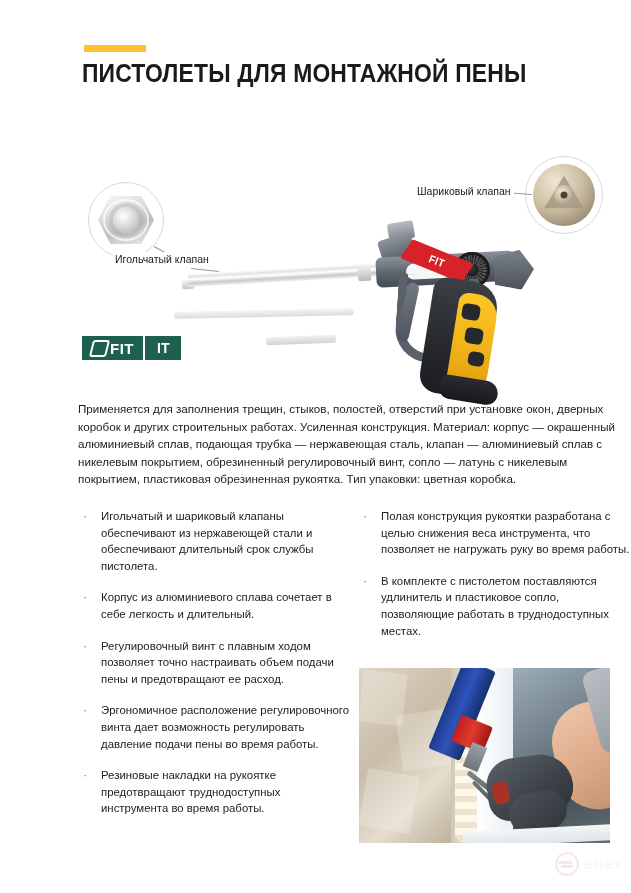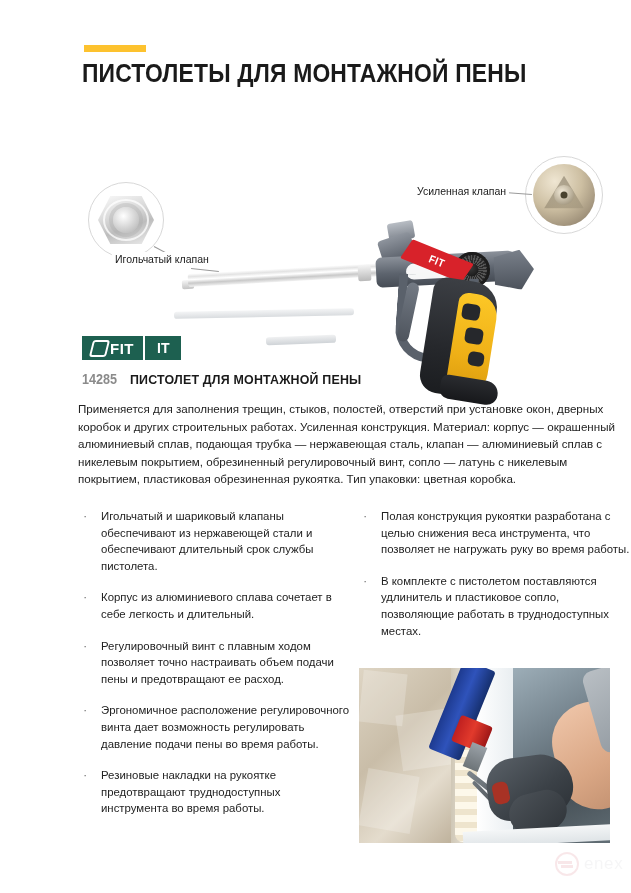--- a/index.html
+++ b/index.html
@@ -204,21 +204,21 @@
         <div class="bv-tri"></div>
         <div class="bv-hub"></div>
       </div>
     </div>
 
     <div class="leader" style="left:118px;top:168px;width:36px;transform:rotate(28deg);"></div>
     <div class="leader" style="left:155px;top:190px;width:28px;transform:rotate(6deg);"></div>
     <div class="leader" style="left:468px;top:114px;width:28px;transform:rotate(4deg);"></div>
 
     <div class="callout callout-left">Игольчатый клапан</div>
-    <div class="callout callout-right">Усиленная клапан</div>
+    <div class="callout callout-right">Шариковый клапан</div>
 
     <div class="barrel-tip"></div>
     <div class="barrel"></div>
     <div class="barrel-collar"></div>
 
     <div class="accessory acc-1"></div>
     <div class="accessory acc-2"></div>
 
     <div class="gun">
       <div class="gun-neck2"></div>
@@ -244,24 +244,20 @@
 
   <div class="badge">
     <div class="badge-a">
       <span class="mark"></span>
       <span>FIT</span>
     </div>
     <div class="badge-div"></div>
     <div class="badge-b">IT</div>
   </div>
 
-  <div class="sku-row">
-    <div class="sku">14285</div>
-    <div class="prod-name">ПИСТОЛЕТ ДЛЯ МОНТАЖНОЙ ПЕНЫ</div>
-  </div>
 
   <div class="desc">Применяется для заполнения трещин, стыков, полостей, отверстий при установке окон, дверных коробок и других строительных работах. Усиленная конструкция. Материал: корпус — окрашенный алюминиевый сплав, подающая трубка — нержавеющая сталь, клапан — алюминиевый сплав с никелевым покрытием, обрезиненный регулировочный винт, сопло — латунь с никелевым покрытием, пластиковая обрезиненная рукоятка. Тип упаковки: цветная коробка.</div>
 
   <div class="cols">
     <div class="col col-left">
       <div class="bullet">
         <div class="dot">·</div>
         <div class="btext">Игольчатый и шариковый клапаны обеспечивают из нержавеющей стали и обеспечивают длительный срок службы пистолета.</div>
       </div>
       <div class="bullet">

